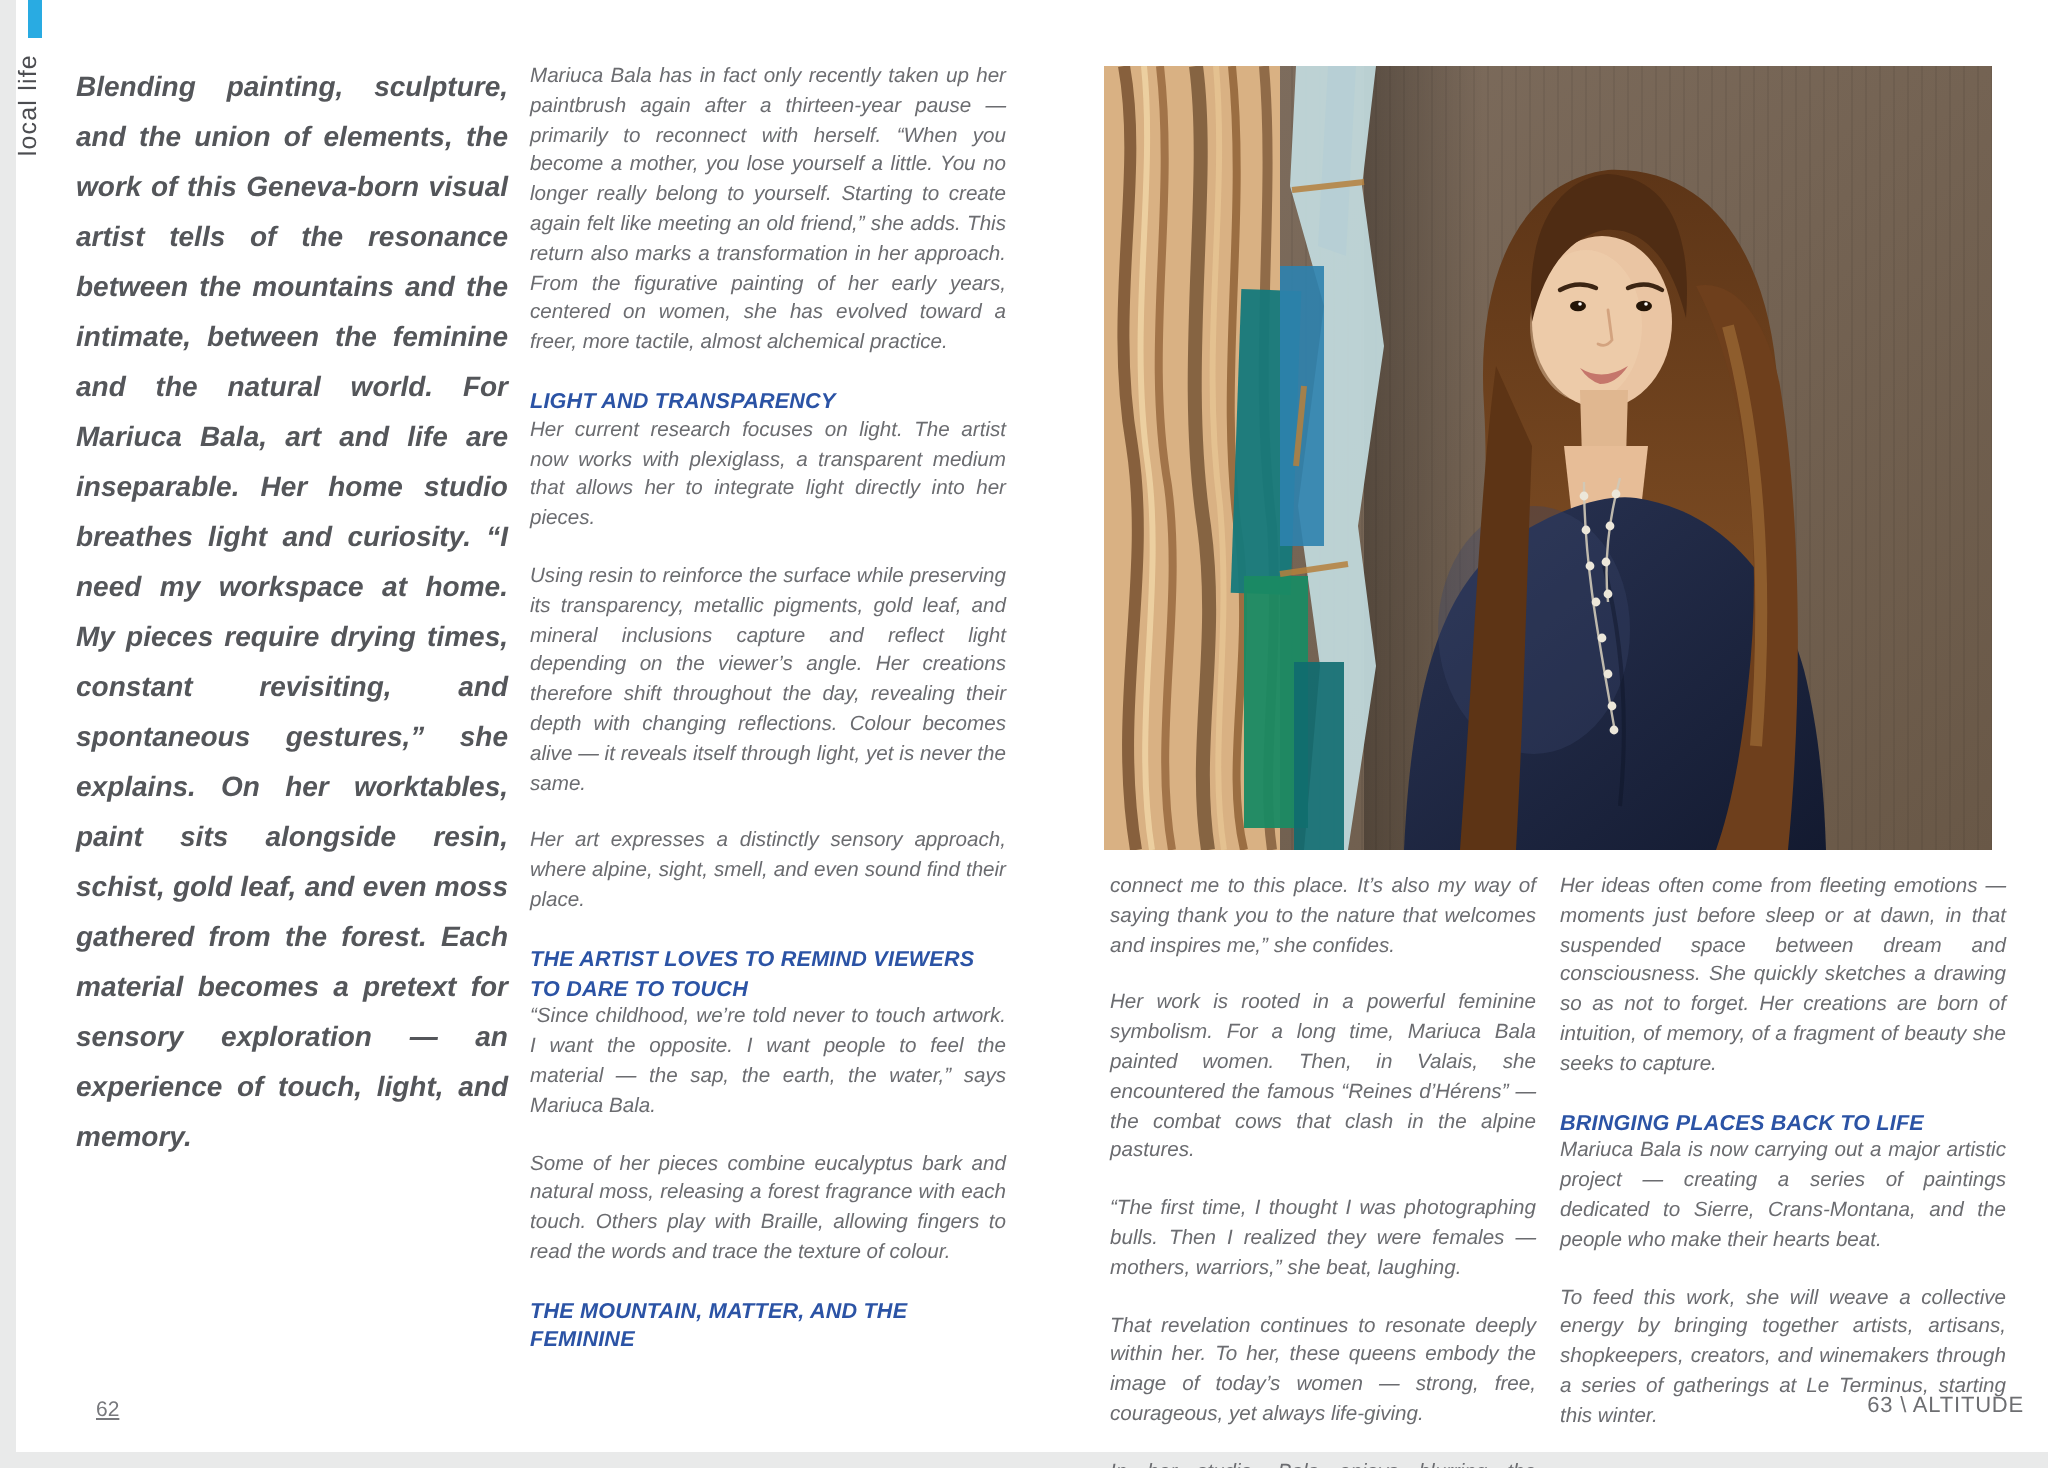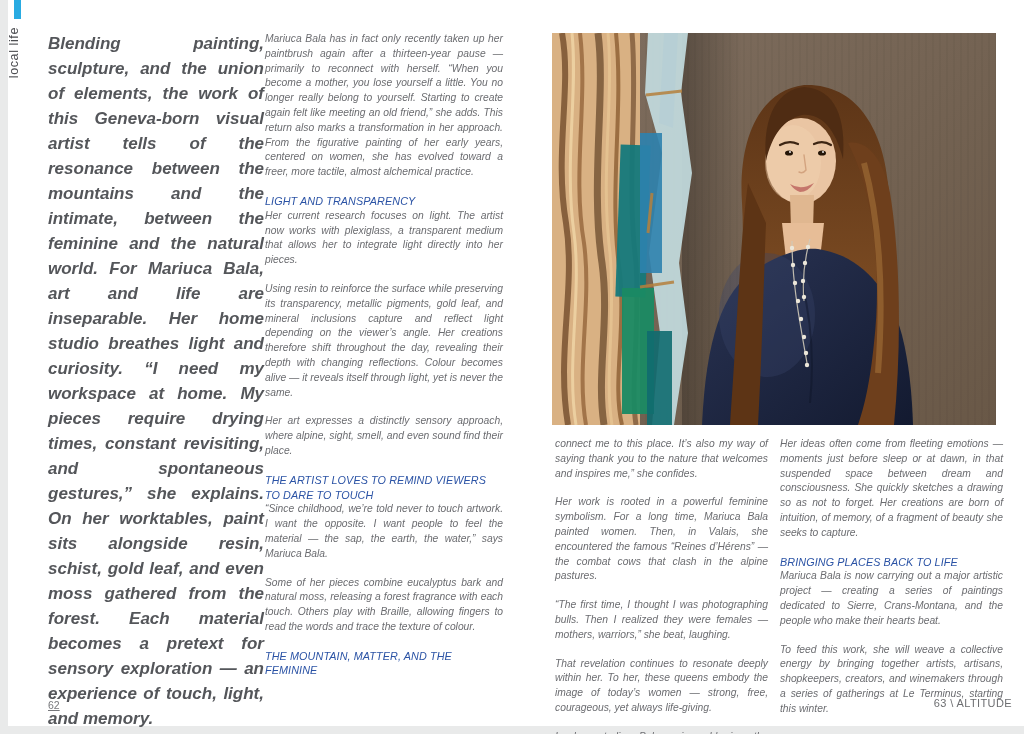--- a/index.html
+++ b/index.html
@@ -3,30 +3,30 @@
 <meta charset="utf-8">
 <style>
   html,body{margin:0;padding:0;background:#ffffff;}
   body{width:1024px;height:734px;overflow:hidden;font-family:"Liberation Sans",sans-serif;}
   .spread{position:relative;width:1024px;height:734px;background:#ffffff;}
   .edge-left{position:absolute;left:0;top:0;width:8px;height:734px;background:#e9eaea;}
   .edge-bottom{position:absolute;left:0;bottom:0;width:1024px;height:8px;background:#e9eaea;}
   .accent-bar{position:absolute;left:14px;top:0;width:7px;height:19px;background:#29abe2;}
   .section-label{position:absolute;left:7px;top:27px;writing-mode:vertical-rl;transform:rotate(180deg);
     font-size:12.5px;letter-spacing:.6px;color:#4c4d51;font-weight:400;}
-  .intro{position:absolute;left:48px;top:31px;width:216px;
-    font-style:italic;font-weight:bold;font-size:17px;line-height:25px;
+  .intro{position:absolute;left:38px;top:31px;width:216px;
+    font-style:italic;font-weight:bold;font-size:14px;line-height:25px;
     color:#54565a;text-align:justify;}
   .col{position:absolute;font-style:italic;font-size:10.3px;line-height:14.8px;
     color:#6b6c70;text-align:justify;}
   .col-mid{left:265px;top:32px;width:238px;}
   .col-r1{left:555px;top:437px;width:213px;}
   .col-r2{left:780px;top:437px;width:223px;}
   .col p.col-para{margin:0 0 14px 0;font-style:italic;}
-  .col h3.col-heading{margin:0;font-size:10.8px;line-height:14.8px;font-weight:normal;
+  .col h3.col-heading{margin:0;font-size:10.8px;line-height:14.8px;font-weight:bold;
     font-style:italic;color:#2b53a5;text-align:left;letter-spacing:.1px;}
   .photo{position:absolute;left:552px;top:33px;width:444px;height:392px;overflow:hidden;}
   .photo svg{display:block;width:100%;height:100%;}
   .pagenum-left{position:absolute;left:48px;top:699px;font-size:10.5px;color:#77787c;text-decoration:underline;}
   .footer-right{position:absolute;right:12px;top:697px;font-size:11px;color:#6d6e71;letter-spacing:.4px;}
 </style>
 </head>
 <body>
 
 <div class="spread">

